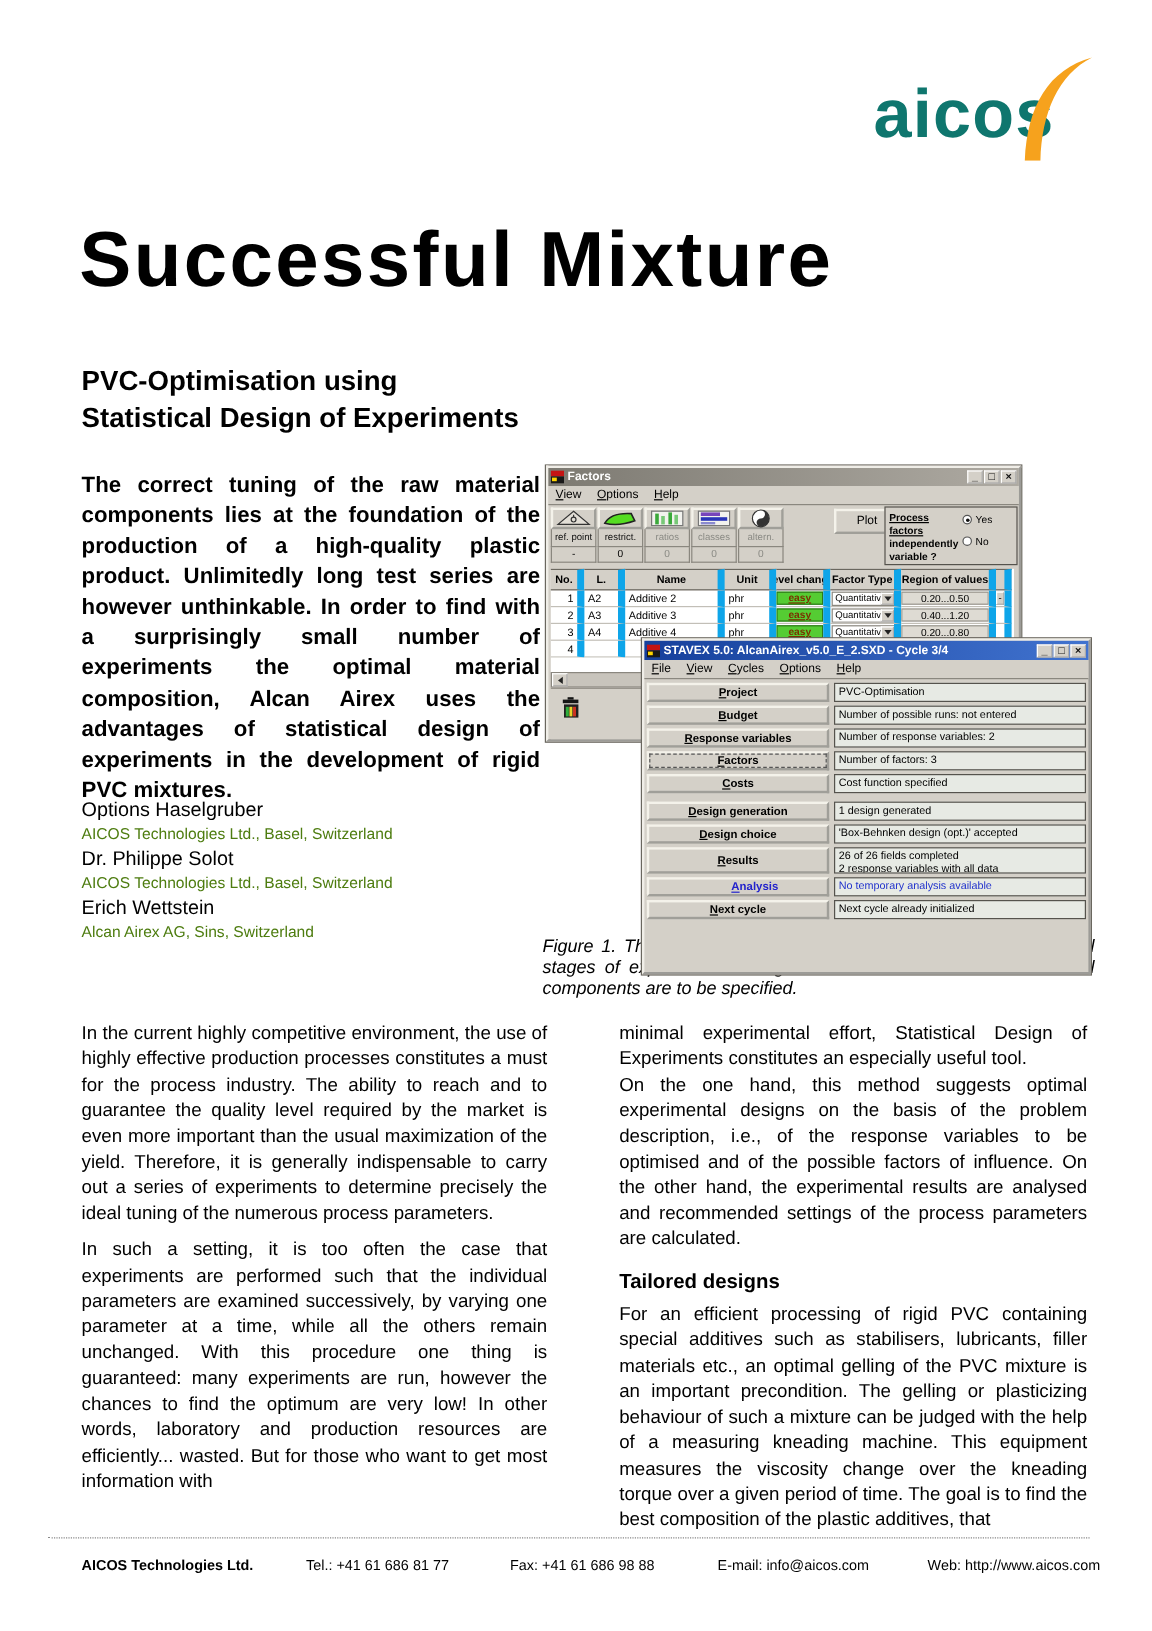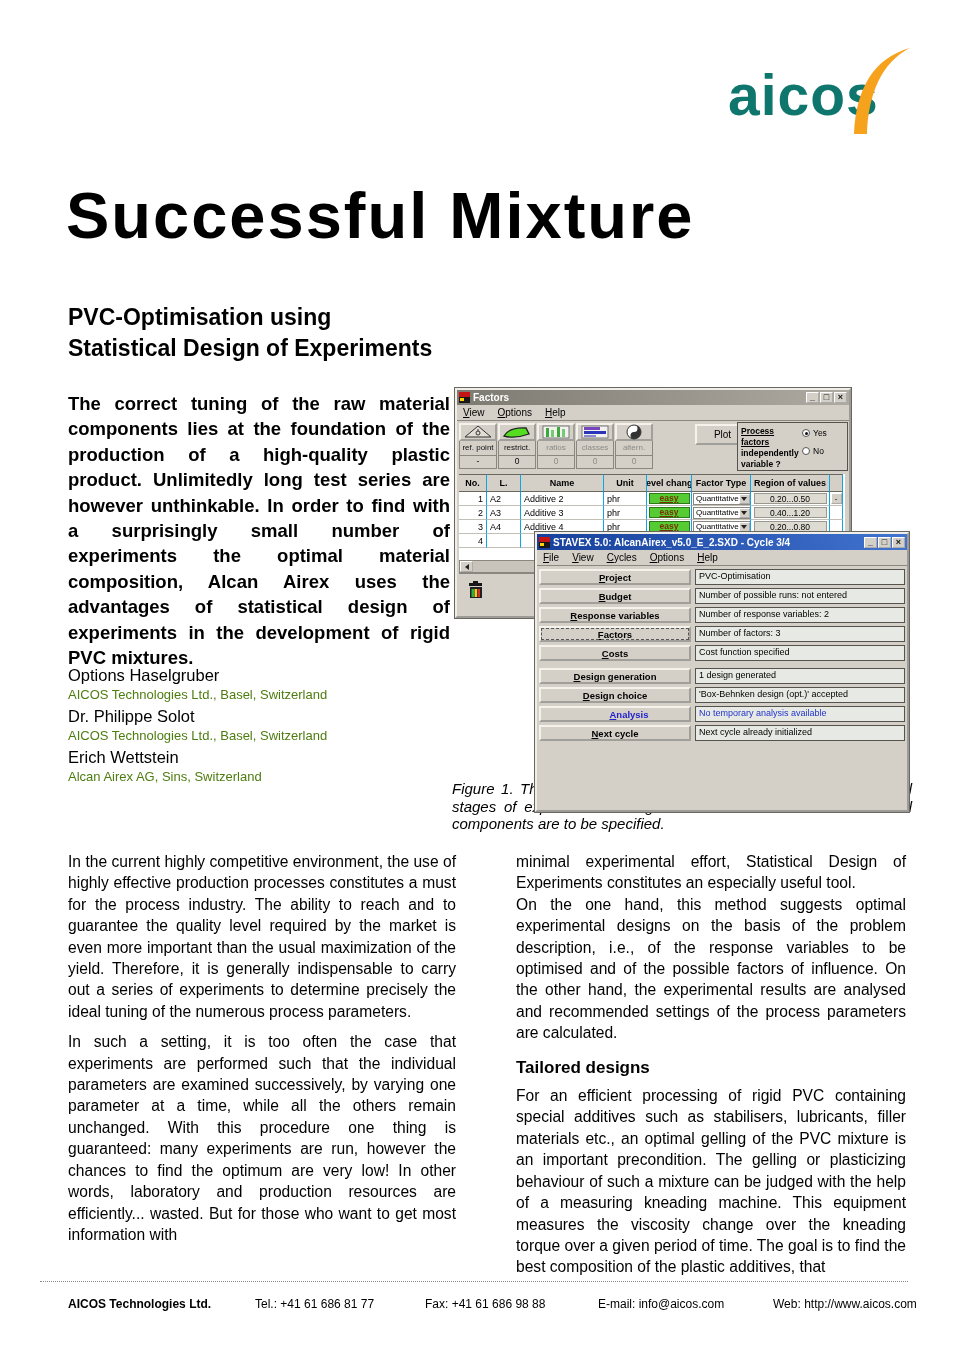--- a/index.html
+++ b/index.html
@@ -63,21 +63,21 @@
   .pf-text { width:64px; padding:3px 0 0 3px; font-size:8.5px; font-weight:bold; line-height:11px; }
   .pf-l1 { text-decoration:underline; }
   .pf-radios { flex:1; padding-top:5px; font-size:8.5px; }
   .pf-radio-row { display:flex; align-items:center; gap:3px; margin-bottom:8px; }
   .radio { width:8px; height:8px; border-radius:50%; border:1px solid #555; background:#fff; display:inline-block; position:relative; }
   .radio.checked::after { content:""; position:absolute; left:2px; top:2px; width:3px; height:3px; border-radius:50%; background:#111; }
 
   .fw-table { position:absolute; left:2px; top:84px; width:386px; background:#fff; }
   .ft-row { display:flex; height:14px; }
   .ft-head { height:18px; }
-  .ft-row > div { border-right:1px solid #0ea5e9; border-bottom:1px solid #c2bfb7; font-size:9px; overflow:hidden; white-space:nowrap; display:flex; align-items:center; }
+  .ft-row > div { border-right:6px solid #0ea5e9; border-bottom:1px solid #c2bfb7; font-size:9px; overflow:hidden; white-space:nowrap; display:flex; align-items:center; }
   .ft-head > div { background:#d4d0c8; font-weight:bold; justify-content:center; border-bottom:1px solid #6a675f; border-top:1px solid #6a675f; }
   .c-no{width:28px;justify-content:flex-end;padding-right:3px;}
   .c-l{width:34px;padding-left:3px;}
   .c-name{width:83px;padding-left:3px;}
   .c-unit{width:43px;padding-left:3px;}
   .c-level{width:45px;justify-content:center;}
   .c-type{width:59px;}
   .c-region{width:79px;justify-content:center;}
   .c-x{width:13px;justify-content:center;}
   .ft-head .c-no,.ft-head .c-l,.ft-head .c-name,.ft-head .c-unit{justify-content:center;padding:0;}
@@ -417,20 +417,29 @@
           </div>
       </div>
       <div class="sx-row">
         <button class="sx-btn">
             <span class="uf">Design choice</span>
           </button>
         <div class="sx-status">
             <div>'Box-Behnken design (opt.)' accepted</div>
           </div>
       </div>
+      <div class="sx-row tall">
+        <button class="sx-btn">
+            <span class="uf">Results</span>
+          </button>
+        <div class="sx-status">
+          <div>26 of 26 fields completed</div>
+          <div>2 response variables with all data</div>
+        </div>
+      </div>
       <div class="sx-row">
         <button class="sx-btn link">
             <span class="uf">Analysis</span>
           </button>
         <div class="sx-status link-text">
             <div>No temporary analysis available</div>
           </div>
       </div>
       <div class="sx-row">
         <button class="sx-btn">

